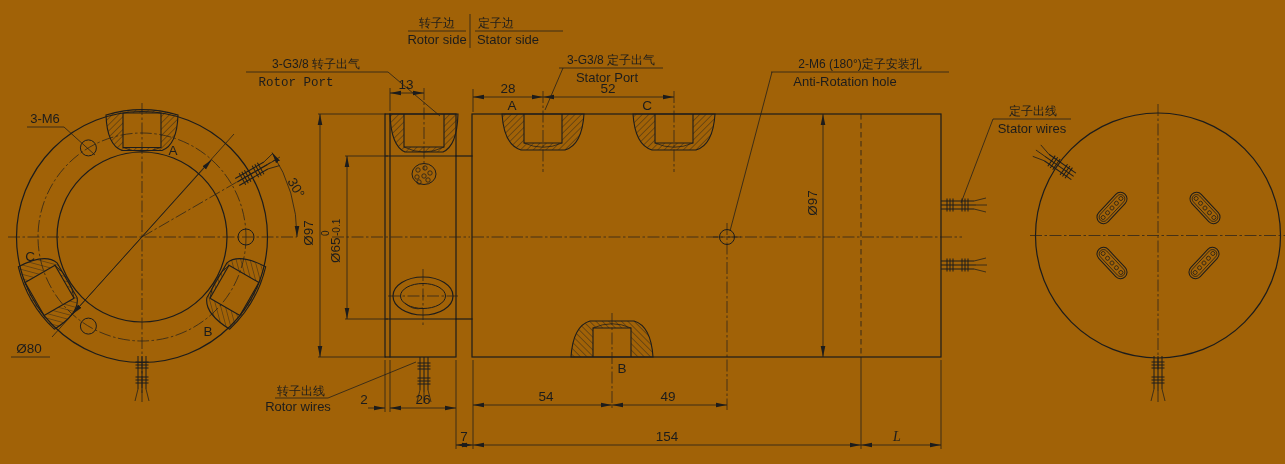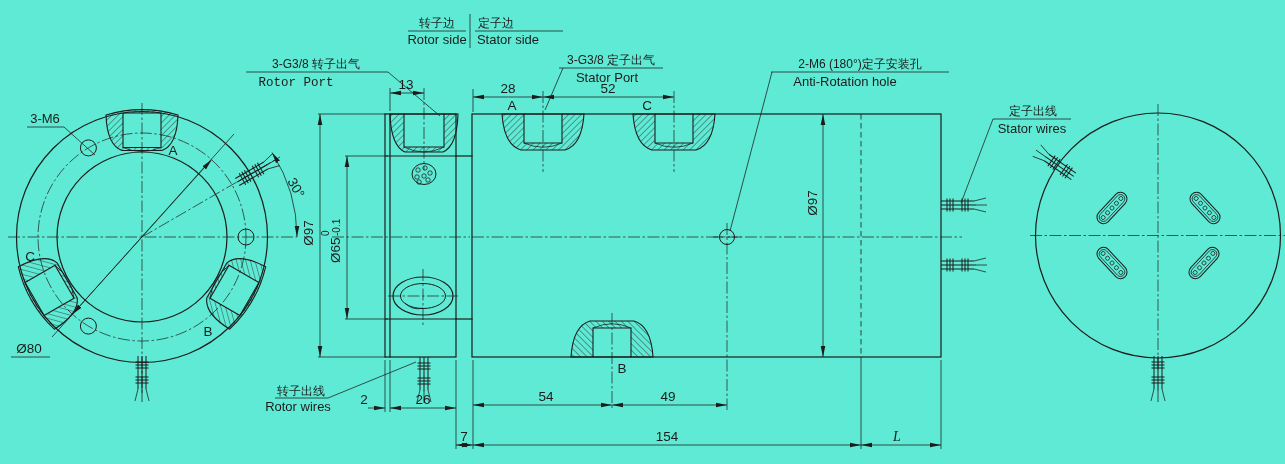--- a/index.html
+++ b/index.html
@@ -1,16 +1,16 @@
 <!DOCTYPE html>
 <html><head>
 <meta charset="utf-8">
 <style>
   html,body{margin:0;padding:0;background:#ffffff;}
-  .sheet{position:relative;width:1285px;height:464px;background:#5eead4;overflow:hidden;}
+  .sheet{position:relative;width:1285px;height:464px;background:#a16207;overflow:hidden;}
   svg{position:absolute;left:0;top:0;}
   
   .ol{stroke:#1c1c1c;stroke-width:1.2;fill:none;stroke-linecap:square;}
   .o1{stroke:#1c1c1c;stroke-width:1;fill:none;}
   .tl{stroke:#1c1c1c;stroke-width:0.75;fill:none;}
   .cl{stroke:#1c1c1c;stroke-width:0.7;fill:none;stroke-dasharray:12 2.5 2.5 2.5;}
   .dl{stroke:#1c1c1c;stroke-width:0.8;fill:none;stroke-dasharray:5.5 3.5;}
   .ht{fill:url(#hatch);stroke:#1c1c1c;stroke-width:1.1;fill-rule:evenodd;}
   text{fill:#1c1c1c;font-family:"Liberation Sans","DejaVu Sans",sans-serif;}
   .dim{font-size:13.5px;}

